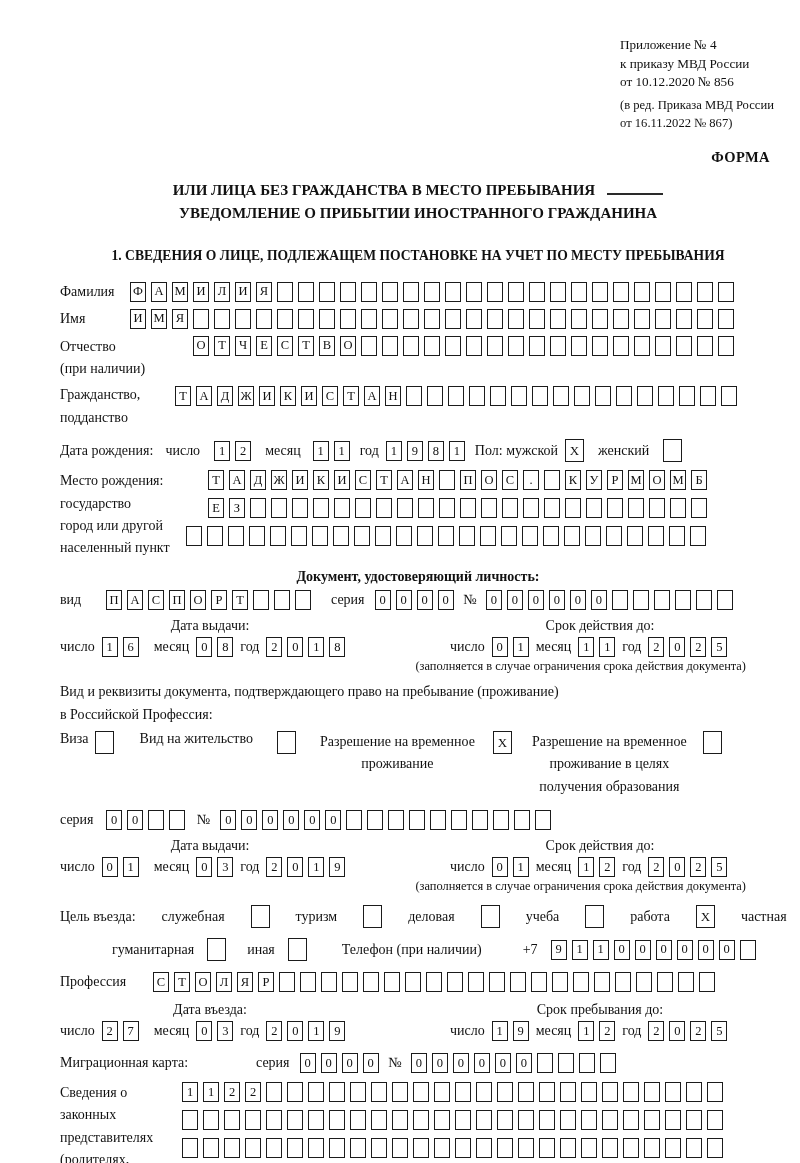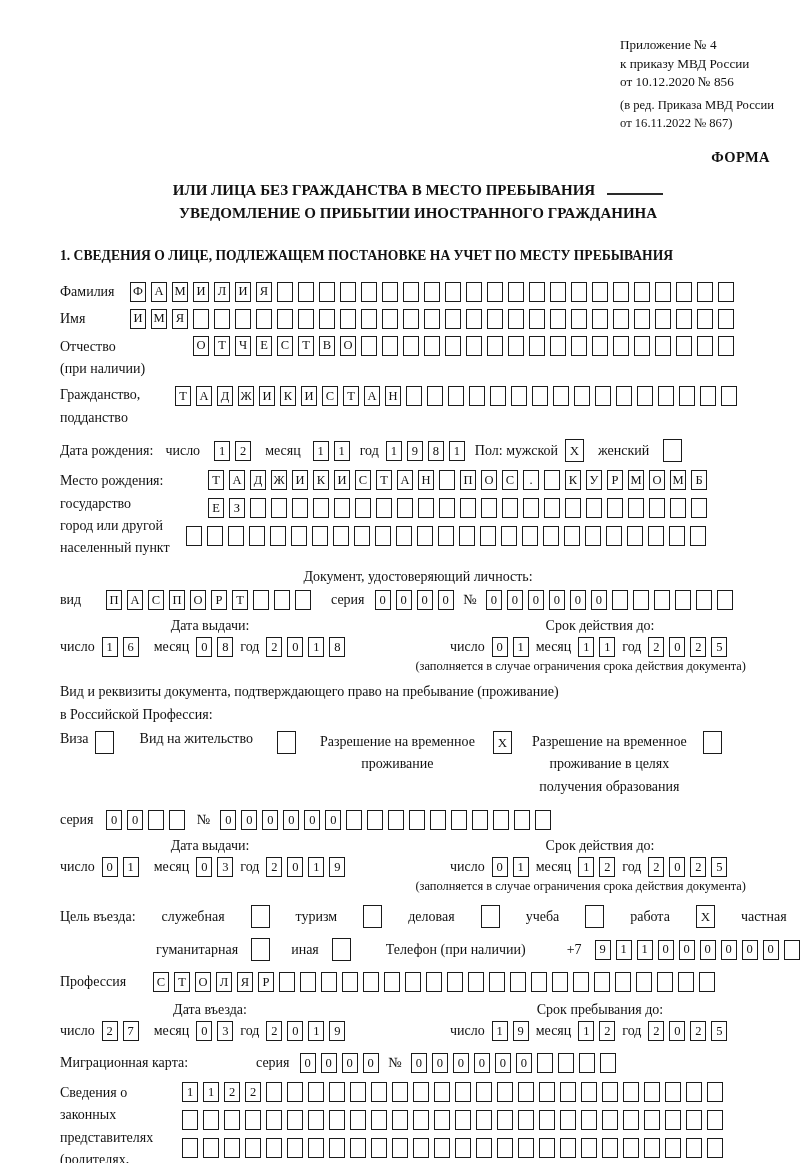--- a/index.html
+++ b/index.html
@@ -6,34 +6,34 @@
   .page{
     width:800px;height:1163px;box-sizing:border-box;background:#fff;color:#111;
     font-family:"Liberation Serif","DejaVu Serif",serif;font-size:14px;
     padding:36px 24px 14px 60px;overflow:hidden;position:relative;
   }
   .appendix{margin-left:560px;font-size:13.2px;line-height:1.42;}
   .appendix .edition{font-size:12.6px;margin-top:5px;line-height:1.42;}
   .forma{font-weight:bold;text-align:right;margin-top:16px;margin-right:6px;font-size:14.5px;letter-spacing:.4px;}
   .title{text-align:center;font-weight:bold;font-size:15px;margin-top:13px;line-height:1.55;}
   .uline{display:inline-block;width:56px;border-bottom:2.2px solid #2a2a2a;height:.95em;margin-left:12px;}
-  .sec{font-weight:bold;font-size:13.6px;margin-top:22px;white-space:nowrap;}
+  .sec{font-weight:bold;font-size:13.6px;margin-top:22px;white-space:nowrap;text-align:center;}
   .row{display:flex;align-items:center;margin-top:6px;}
   .row.start{align-items:flex-start;}
   .cells{display:flex;gap:5px;flex:0 0 auto;}
   .box{
     flex:0 0 auto;width:14px;height:18px;border:1.5px solid #1b1b1b;background:#fff;
     display:inline-flex;align-items:center;justify-content:center;font-size:12.5px;line-height:1;
   }
   .cbx .box{width:17px;height:21px;font-size:13px;}
   .lbl{flex:0 0 auto;}
   .ml{white-space:pre-line;}
   .lh{line-height:1.6;}
   .center{text-align:center;}
-  .doc-head{text-align:center;font-weight:normal;font-size:14px;margin-top:9px;}
+  .doc-head{text-align:center;font-weight:bold;font-size:14px;margin-top:9px;}
   .datecols{display:flex;margin-top:8px;}
   .datecol-l{width:390px;flex:0 0 auto;}
   .datehead{text-align:center;width:300px;}
   .dateline{display:flex;align-items:center;gap:7px;margin-top:3px;}
   .note{font-size:12.4px;text-align:right;margin-right:30px;margin-top:2px;}
 </style>
 </head>
 <body>
 
 <div class="page">
@@ -528,21 +528,21 @@
     <span class="lbl">частная</span>
     <span class="cells cbx">
         <span class="box"></span>
       </span>
     <span class="lbl">транзит</span>
     <span class="cells cbx">
         <span class="box"></span>
       </span>
   </div>
 
-  <div class="row" style="margin-top:10px;margin-left:96px;gap:13px">
+  <div class="row" style="margin-top:10px;margin-left:52px;gap:13px">
     <span class="lbl">гуманитарная</span>
     <span class="cells cbx">
         <span class="box"></span>
       </span>
     <span class="lbl" style="margin-left:8px">иная</span>
     <span class="cells cbx">
         <span class="box"></span>
       </span>
     <span class="lbl" style="margin-left:22px">Телефон (при наличии)</span>
     <span class="lbl" style="margin-left:28px">+7</span>

